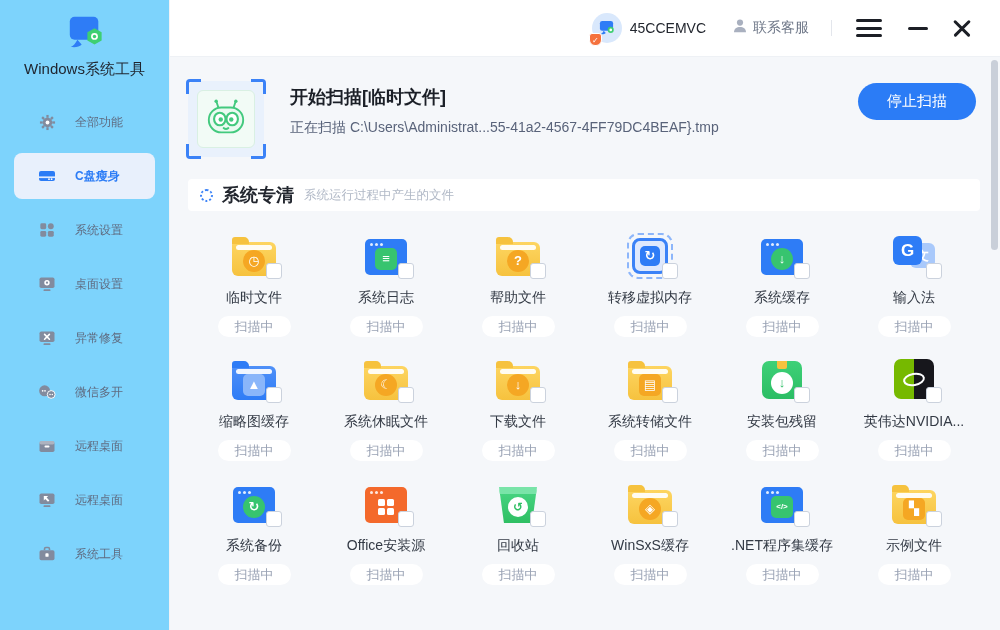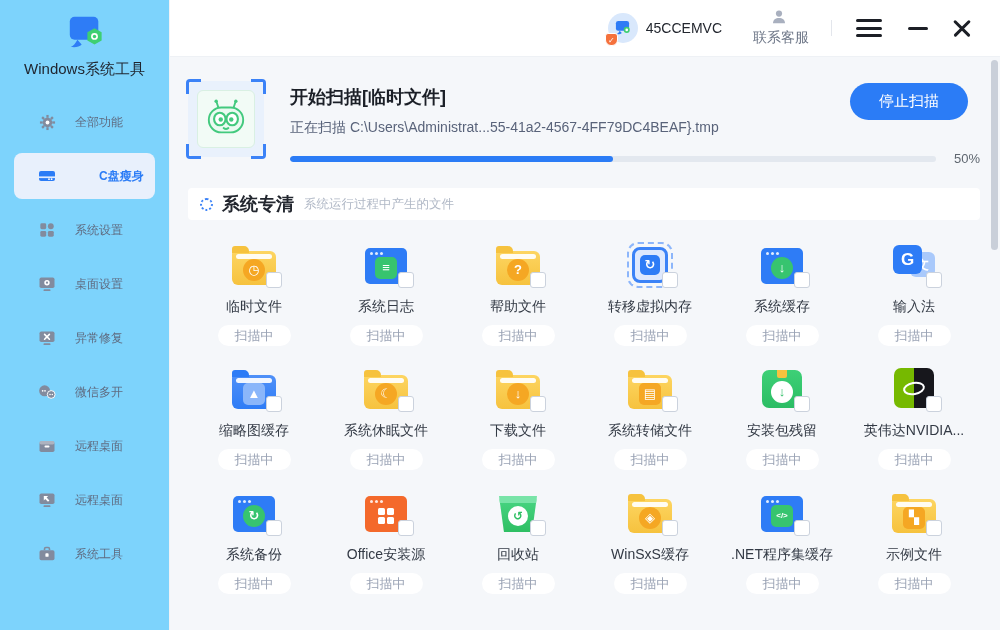--- a/index.html
+++ b/index.html
@@ -9,36 +9,36 @@
 
   
   .sidebar { position:absolute; left:0; top:0; width:170px; height:630px; background:#7dd3fc;
     border-right:1px solid #f0f2f6; z-index:5; }
   .logo-block { padding-top:14px; text-align:center; }
   .app-title { margin-top:4px; font-size:15px; color:#1f242e; }
   .menu { margin-top:20px; }
   .side-item { display:flex; align-items:center; height:46px; margin:0 14px 8px 14px;
     padding-left:24px; border-radius:8px; cursor:pointer; color:#828b9e; }
   .side-item .slabel { margin-left:19px; font-size:12px; color:#5f6b80; }
-  .side-item.active { background:#e8f0fc; color:#2b7cf6;gap:24px; }
+  .side-item.active { background:#e8f0fc; color:#2b7cf6; }
   .side-item.active .slabel { color:#2b7cf6; font-weight:bold; }
   .sicon { width:18px; height:18px; display:flex; align-items:center; justify-content:center; }
 
   
   .topbar { position:absolute; left:170px; top:0; right:0; height:57px; background:#fff;
     border-bottom:1px solid #eef1f5; display:flex; align-items:center; justify-content:flex-end;
     padding-right:28px; z-index:4; }
   .user-badge { display:flex; align-items:center; cursor:pointer; }
   .avatar { position:relative; width:30px; height:30px; border-radius:50%; background:#d9e8fc;
     display:flex; align-items:center; justify-content:center; }
   .shield { position:absolute; left:-3px; bottom:-3px; width:13px; height:13px; background:#f5713d;
     border-radius:3px 3px 6px 6px; color:#fff; font-size:8px; line-height:13px; text-align:center;
     font-style:normal; border:1px solid #fff; }
   .username { margin-left:8px; font-size:14px; color:#23272f;text-align:center; }
-  .support { display:flex; align-items:center; margin-left:26px; cursor:pointer;flex-direction:column; }
+  .support { display:flex; align-items:center; margin-left:26px; cursor:pointer; }
   .support-label { margin-left:5px; font-size:14px; color:#6d7687; }
   .tb-divider { width:1px; height:16px; background:#e3e6ec; margin:0 24px 0 22px; }
   .hamburger { width:26px; height:18px; display:flex; flex-direction:column; justify-content:space-between;
     cursor:pointer; }
   .hamburger i { height:3px; background:#1c1f26; border-radius:2px; }
   .minimize { width:20px; height:3px; background:#1c1f26; margin-left:26px; cursor:pointer; border-radius:2px; }
   .close-btn { position:relative; width:20px; height:20px; margin-left:24px; cursor:pointer; }
   .close-btn::before,.close-btn::after { content:""; position:absolute; left:-1px; top:9px; width:22px;
     height:2.6px; background:#1c1f26; border-radius:2px; }
   .close-btn::before { transform:rotate(45deg); } .close-btn::after { transform:rotate(-45deg); }
@@ -54,21 +54,21 @@
   .corner.tl { left:-2px; top:-2px; border-left-width:3px; border-top-width:3px; border-top-left-radius:4px; }
   .corner.tr { right:-2px; top:-2px; border-right-width:3px; border-top-width:3px; border-top-right-radius:4px; }
   .corner.bl { left:-2px; bottom:-2px; border-left-width:3px; border-bottom-width:3px; border-bottom-left-radius:4px; }
   .corner.br { right:-2px; bottom:-2px; border-right-width:3px; border-bottom-width:3px; border-bottom-right-radius:4px; }
   .robot-inner { width:58px; height:58px; background:#f2fbf6; border:1px solid #d9f0e3; border-radius:6px;
     display:flex; align-items:center; justify-content:center; }
 
   .scan-right { flex:1; margin-left:26px; position:relative; padding-top:4px; }
   .scan-title { font-size:18px; font-weight:bold; color:#1b1f27; }
   .scan-path { margin-top:10px; font-size:14px; color:#59637a; }
-  .stop-button { position:absolute; right:12px; top:2px; width:118px; height:37px; border:none;
+  .stop-button { position:absolute; right:4px; top:2px; width:118px; height:37px; border:none;
     border-radius:19px; background:#2b7cf6; color:#fff; font-size:15px; cursor:pointer;
     font-family:inherit; }
   .progress-row { display:flex; align-items:center; margin-top:14px; }
   .ptrack { flex:1; height:6px; background:#e3e8ef; border-radius:3px; overflow:hidden; }
   .pfill { height:100%; background:#2b7cf6; border-radius:3px; width:0; }
   .ppercent { margin-left:12px; font-size:13px; color:#5f6770; width:32px; text-align:right; }
 
   .section-bar { margin-top:22px; height:32px; background:#fff; border-radius:4px; display:flex;
     align-items:center; padding:0 12px; }
   .spinner { width:13px; height:13px; border-radius:50%; border:2px dotted #3b82f7; flex-shrink:0; }
@@ -322,26 +322,20 @@
             <circle cx="28.5" cy="22.5" r="2.3" fill="#43c97e"></circle>
             <path d="M20.5 31.5q2.5 2.2 5 0" stroke="#43c97e" stroke-width="2" fill="none" stroke-linecap="round"></path>
           </svg>
         </div>
       </div>
 
       <div class="scan-right">
         <div class="scan-title">开始扫描[临时文件]</div>
         <div class="scan-path">正在扫描 C:\Users\Administrat...55-41a2-4567-4FF79DC4BEAF}.tmp</div>
         <button class="stop-button">停止扫描</button>
-        <div class="progress-row">
-          <div class="ptrack">
-            <div class="pfill" style="width: 50%;"></div>
-          </div>
-          <span class="ppercent">50%</span>
-        </div>
       </div>
     </div>
 
     <div class="section-bar">
       <span class="spinner"></span>
       <span class="section-title">系统专清</span>
       <span class="section-subtitle">系统运行过程中产生的文件</span>
     </div>
 
     <div class="grid">

